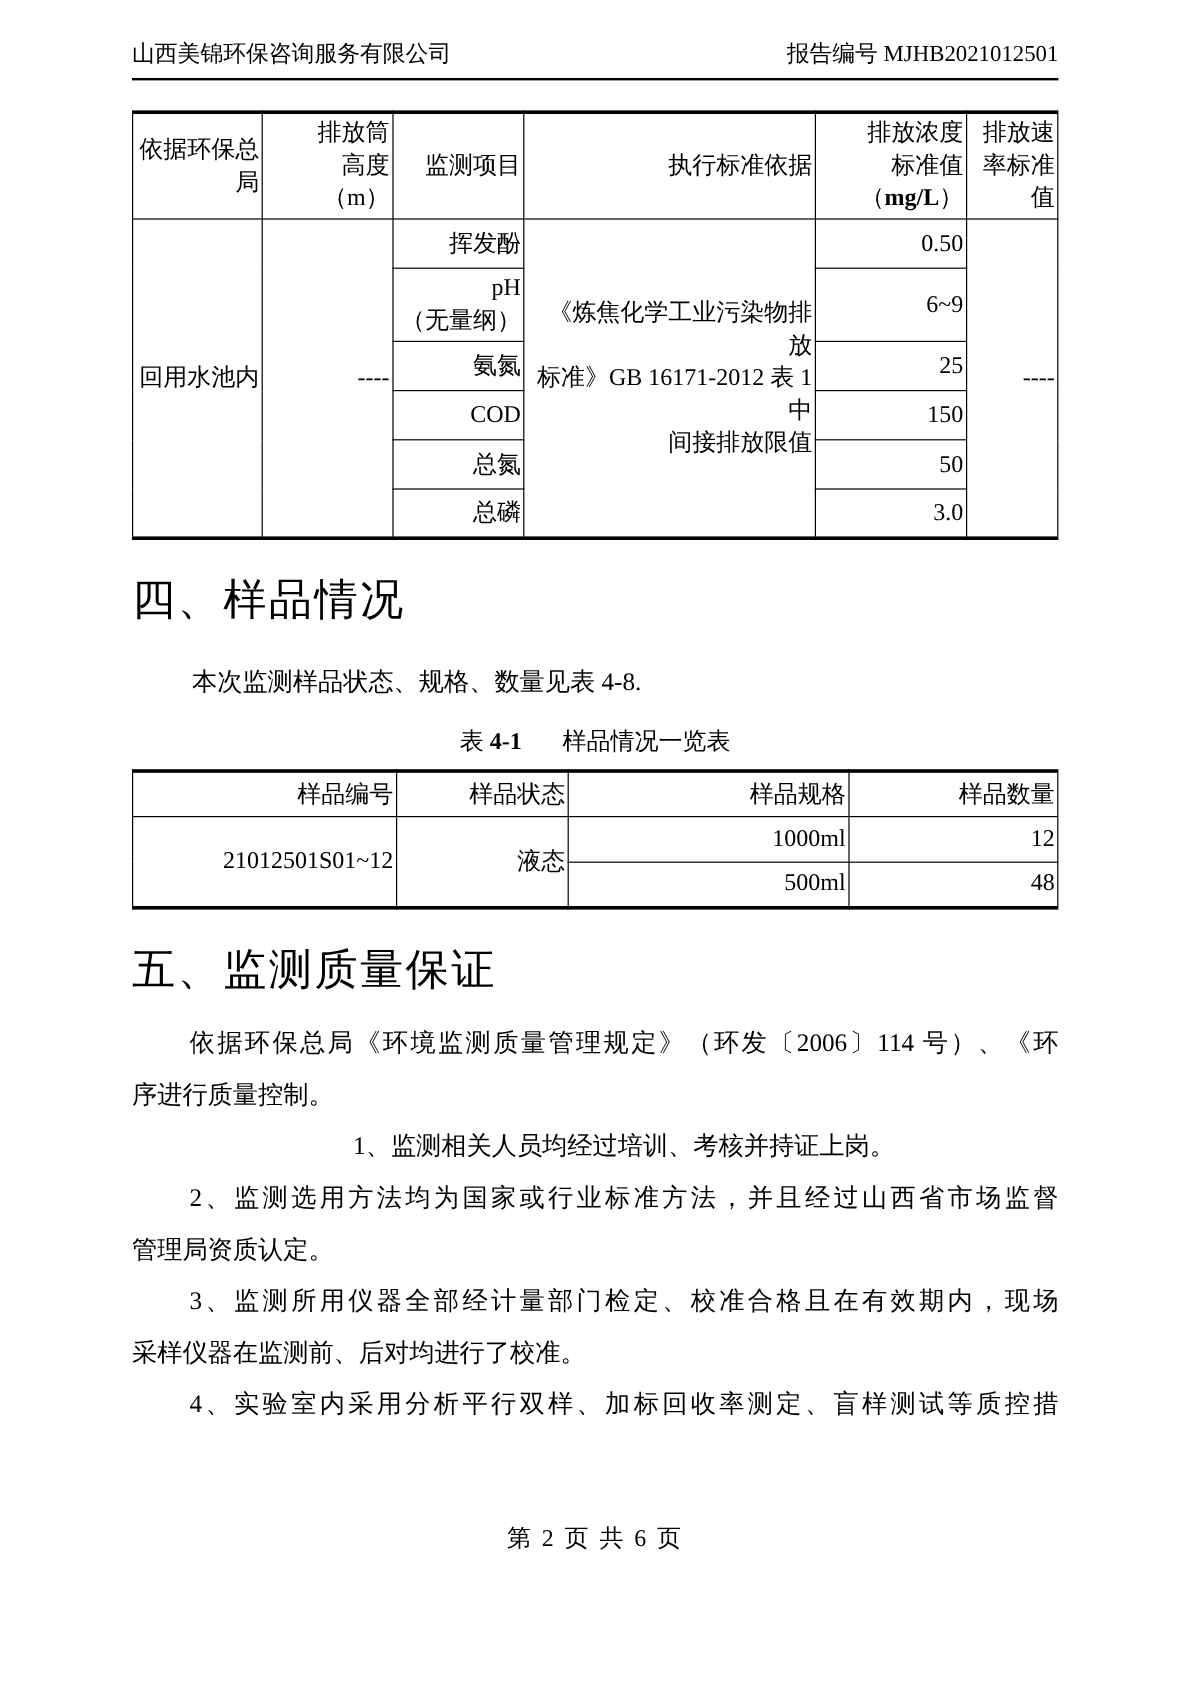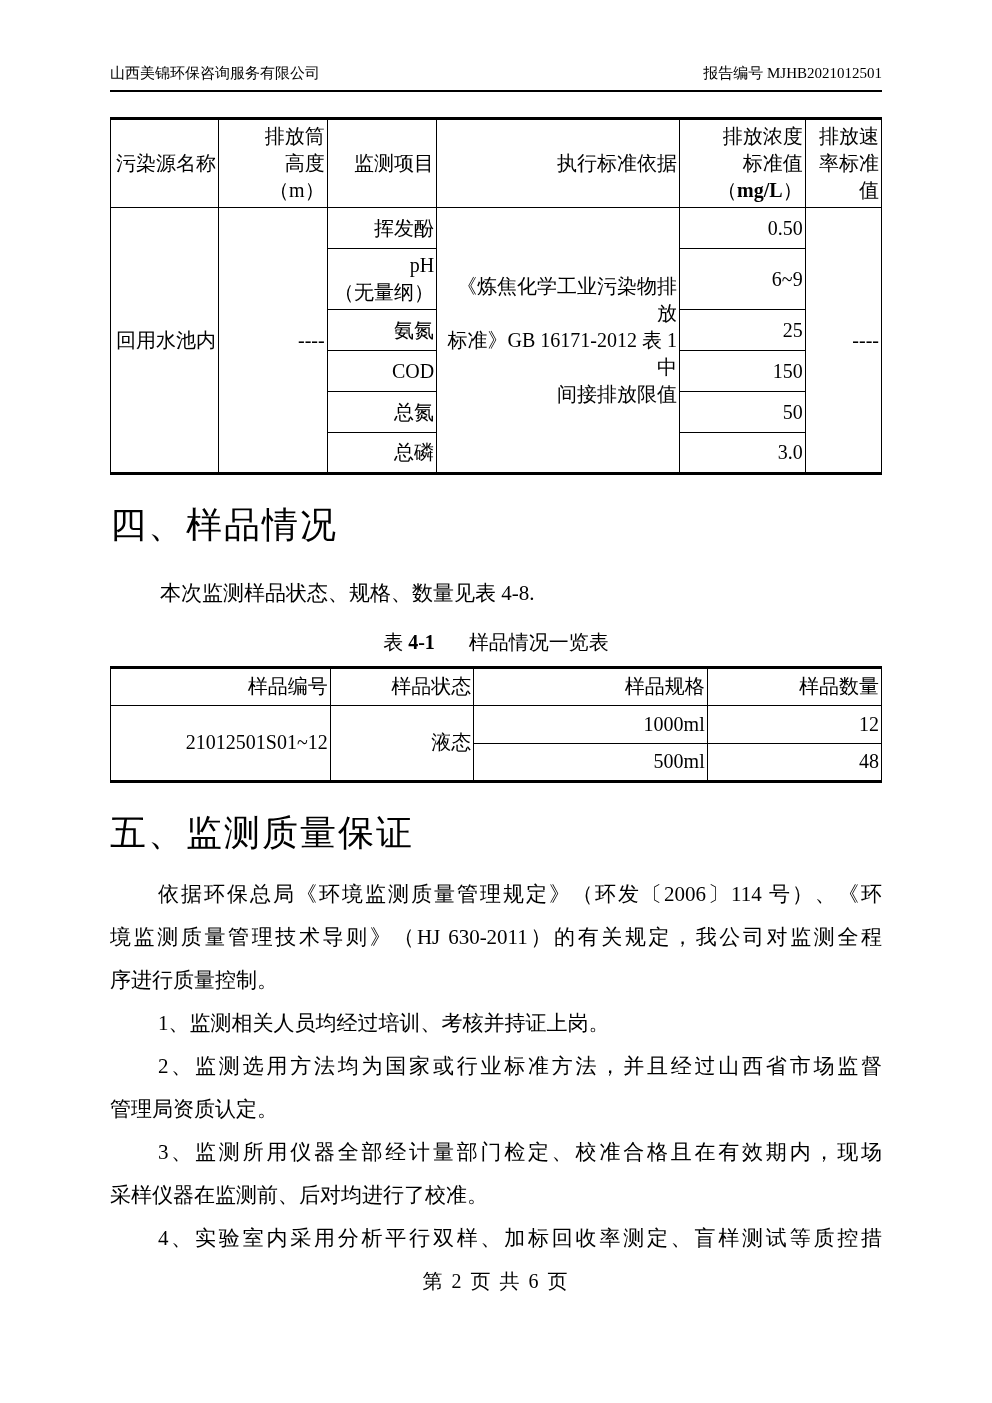--- a/index.html
+++ b/index.html
@@ -9,25 +9,25 @@
     background: #ffffff;
     color: #000;
     position: relative;
     overflow: hidden;
     font-family: "Liberation Serif", "DejaVu Serif", serif;
   }
   .page { padding: 0 110px; }
 
   
   .doc-header {
-    padding-top: 64px;
+    padding-top: 32px;
     display: flex;
     justify-content: space-between;
     align-items: flex-start;
-    font-size: 15px;
+    font-size: 19px;
     border-bottom: 2px solid #000;
     padding-bottom: 7px;
   }
 
   
   table.t1 {
     margin-top: 25px;
     width: 100%;
     border-collapse: collapse;
     table-layout: fixed;
@@ -101,21 +101,21 @@
 
   
   .para { margin: 0; }
   .para.first { margin-top: 16px; }
   .pl {
     font-size: 21px;
     line-height: 43px;
     white-space: normal;
   }
   .just { text-align: justify; text-align-last: justify; }
-  .indent { text-indent: 48px; }
+  .indent { text-indent: 48px; text-align: center; }
 
   
   .doc-footer {
     position: absolute;
     top: 1268px;
     left: 0; right: 0;
     text-align: center;
     font-size: 20px;
     letter-spacing: 2px;
   }
@@ -134,21 +134,21 @@
     <colgroup>
       <col class="cw1">
         <col class="cw2">
         <col class="cw3">
         <col class="cw4">
         <col class="cw5">
         <col class="cw6">
     </colgroup>
     <thead>
       <tr>
-        <th>污染源名称</th>
+        <th>依据环保总局</th>
         <th>
           <div>排放筒</div>
           <div>高度</div>
           <div>（m）</div>
         </th>
         <th>监测项目</th>
         <th>执行标准依据</th>
         <th>
           <div>排放浓度</div>
           <div><span>标准值（</span><b>mg/L</b><span>）</span></div>
@@ -232,21 +232,20 @@
         <td>500ml</td>
         <td>48</td>
       </tr>
     </tbody>
   </table>
 
   <h2 class="sec">五、监测质量保证</h2>
 
   <div class="para first">
     <div class="pl just indent">依据环保总局《环境监测质量管理规定》（环发〔2006〕114 号）、《环</div>
-    <div class="pl just">境监测质量管理技术导则》（HJ 630-2011）的有关规定，我公司对监测全程</div>
     <div class="pl">序进行质量控制。</div>
   </div>
 
   <div class="para">
     <div class="pl indent">1、监测相关人员均经过培训、考核并持证上岗。</div>
   </div>
 
   <div class="para">
     <div class="pl just indent">2、监测选用方法均为国家或行业标准方法，并且经过山西省市场监督</div>
     <div class="pl">管理局资质认定。</div>

